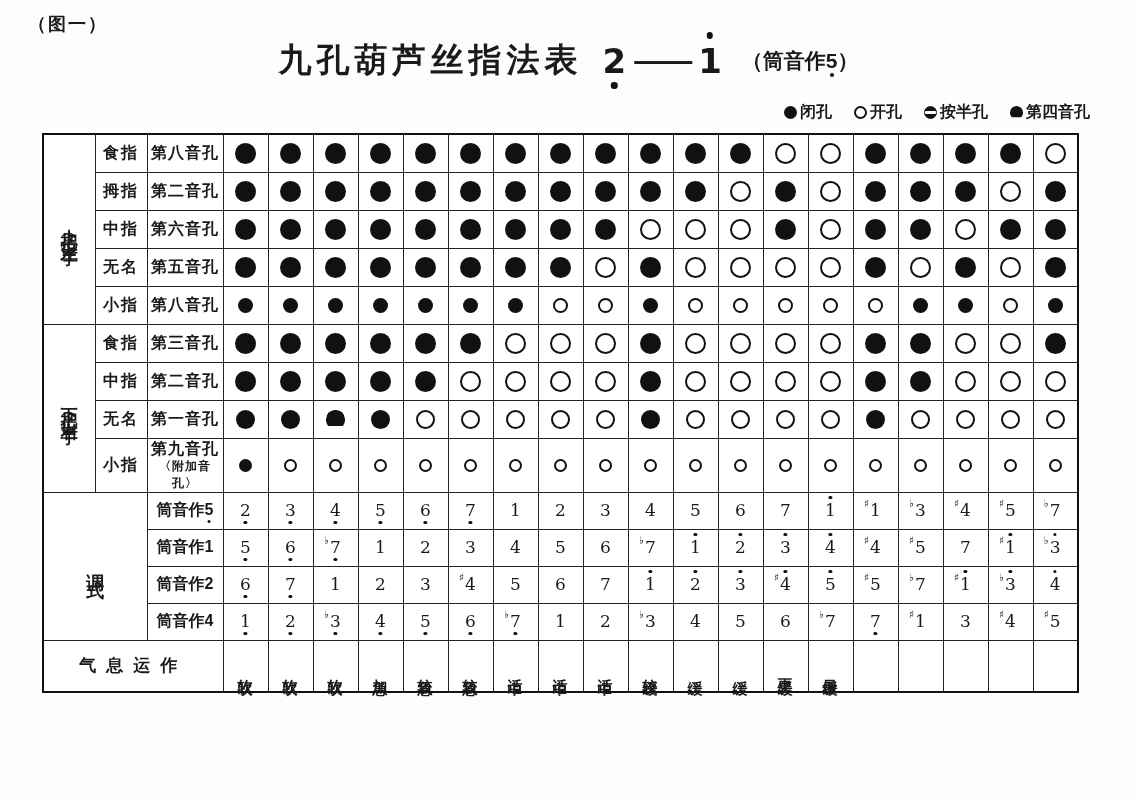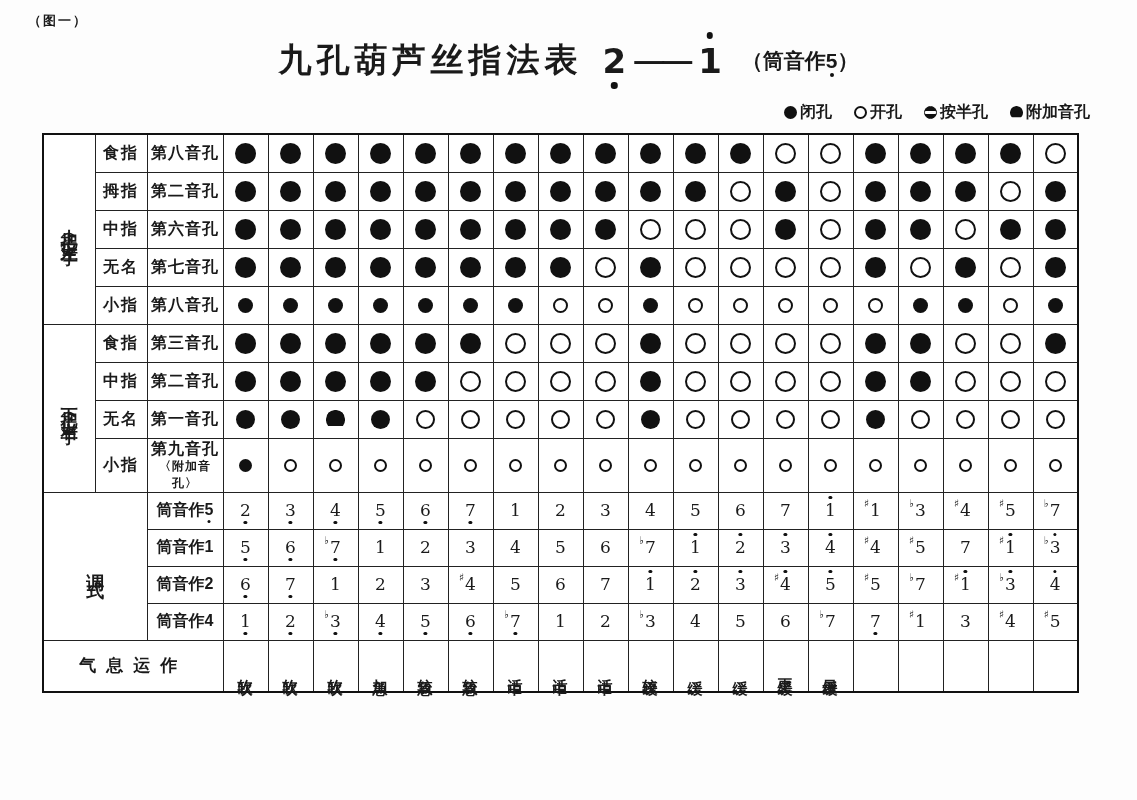--- a/index.html
+++ b/index.html
@@ -1,20 +1,20 @@
 <!DOCTYPE html>
 <html><head>
 <meta charset="utf-8">
 <style>
   html,body{margin:0;padding:0;background:#fdfdfd;}
   body{width:1137px;height:800px;position:relative;overflow:hidden;
        font-family:"Liberation Sans",sans-serif;color:#1a1a1a;}
 
   
-  .fig-label{position:absolute;left:28px;top:12px;font-size:13px;letter-spacing:2px;font-weight:bold;}
+  .fig-label{position:absolute;left:28px;top:12px;font-size:18px;letter-spacing:2px;font-weight:bold;}
   .title-row{position:absolute;left:0;top:38px;width:100%;display:flex;justify-content:center;
              align-items:center;gap:14px;}
   .title-main{font-size:33px;font-weight:bold;letter-spacing:5px;}
   .title-notes{display:flex;align-items:center;font-size:36px;font-weight:bold;}
   .title-dash{font-size:30px;font-weight:bold;letter-spacing:-2px;margin:0 2px;}
   .title-paren{font-size:21px;font-weight:bold;display:flex;align-items:center;}
 
   
   .legend{position:absolute;right:47px;top:102px;display:flex;gap:22px;align-items:flex-end;}
   .legend-item{display:flex;align-items:center;gap:3px;font-size:16px;font-weight:bold;}
@@ -93,21 +93,21 @@
     <span class="legend-item">
       <span class="sym sz-xs O"></span>
       <span>开孔</span>
     </span>
     <span class="legend-item">
       <span class="sym sz-xs H"></span>
       <span>按半孔</span>
     </span>
     <span class="legend-item">
       <span class="sym sz-xs S"></span>
-      <span>附加音孔</span>
+      <span>第四音孔</span>
     </span>
   </div>
 
 <table>
   <colgroup id="cols">
       <col class="c-grp">
       <col class="c-fin">
       <col class="c-hole">
       <col class="c-n">
       <col class="c-n">
@@ -195,21 +195,21 @@
         <td><span class="sym C sz-lg"></span></td>
         <td><span class="sym O sz-lg"></span></td>
         <td><span class="sym C sz-lg"></span></td>
         <td><span class="sym C sz-lg"></span></td>
         <td><span class="sym O sz-lg"></span></td>
         <td><span class="sym C sz-lg"></span></td>
         <td><span class="sym C sz-lg"></span></td>
       </tr>
       <tr class="hole-row">
         <td class="finger">无名</td>
-        <td class="hole-name">第七音孔</td>
+        <td class="hole-name">第五音孔</td>
         <td><span class="sym C sz-lg"></span></td>
         <td><span class="sym C sz-lg"></span></td>
         <td><span class="sym C sz-lg"></span></td>
         <td><span class="sym C sz-lg"></span></td>
         <td><span class="sym C sz-lg"></span></td>
         <td><span class="sym C sz-lg"></span></td>
         <td><span class="sym C sz-lg"></span></td>
         <td><span class="sym C sz-lg"></span></td>
         <td><span class="sym O sz-lg"></span></td>
         <td><span class="sym C sz-lg"></span></td>

